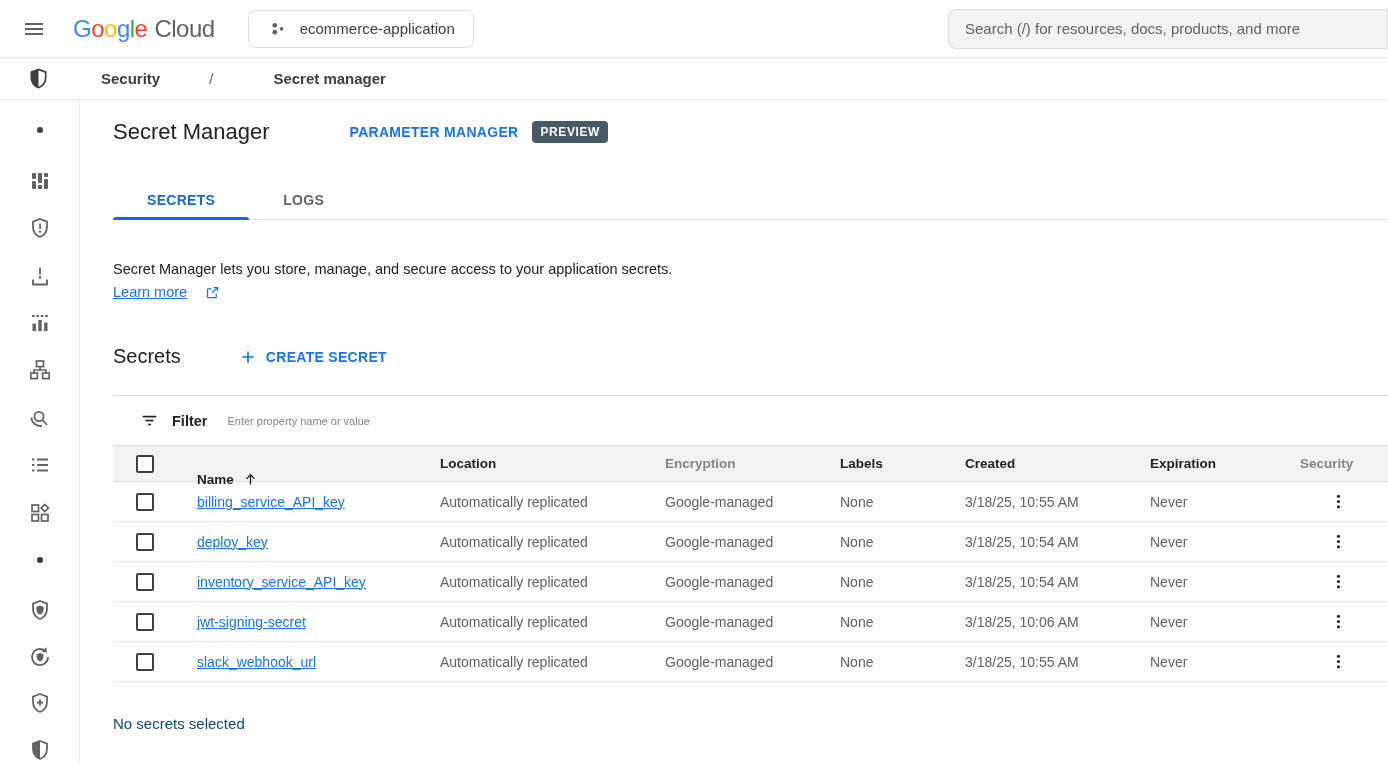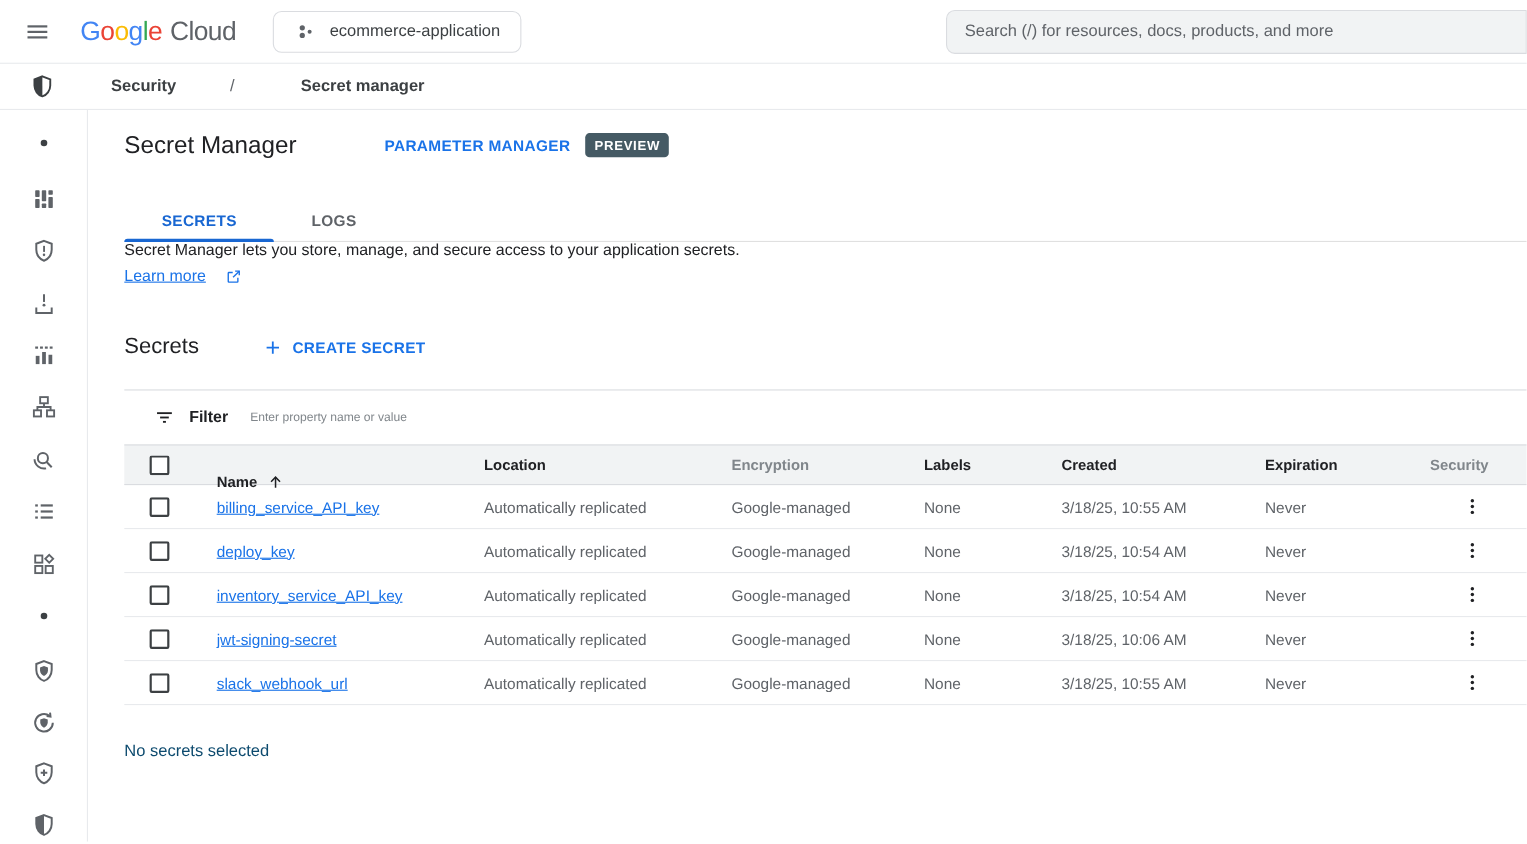--- a/index.html
+++ b/index.html
@@ -14,21 +14,21 @@
   .hamburger { margin-left: 20px; width: 28px; height: 28px; border: none; background: none; cursor: pointer; display:flex; align-items:center; justify-content:center; }
   .logo { margin-left: 25px; font-size: 24px; letter-spacing: -0.5px; display: flex; align-items: baseline; white-space: nowrap; }
   .logo .cloud { color: #5f6368; margin-left: 7px; }
   .l-blue { color: #4285F4; } .l-red { color: #EA4335; } .l-yellow { color: #FBBC05; } .l-green { color: #34A853; }
   .project-pill {
     margin-left: 33px; height: 38px; display: flex; align-items: center; gap: 11px;
     border: 1px solid #dadce0; border-radius: 8px; padding: 0 18px; background: #fff;
     font-size: 15px; color: #3c4043; cursor: pointer;
   }
   .searchbox {
-    margin-left: auto; width: 528px; height: 40px; flex: none;
+    margin-left: auto; width: 440px; height: 40px; flex: none;
     background: #f1f3f4; border: 1px solid #dadce0; border-radius: 8px 0 0 8px;
     padding: 0 16px; font-size: 15px; color: #202124; outline: none;
     font-family: "Liberation Sans", sans-serif;
   }
   .searchbox::placeholder { color: #5f6368; opacity: 1; }
 
   
   .breadcrumb-bar { height: 42px; display: flex; align-items: center; border-bottom: 1px solid #e8eaed; padding-left: 27px; gap: 40px; }
   .breadcrumb-bar .crumb-txt { font-size: 15px; font-weight: bold; color: #3c4043; margin-left: 11px; }
   .breadcrumb-bar .crumb-sep { font-size: 15px; color: #5f6368; margin: 0 9px; }
@@ -46,21 +46,21 @@
   .param-link { margin-left: 80px; font-size: 14px; font-weight: bold; letter-spacing: 0.3px; color: #1a73e8; text-decoration: none; cursor: pointer; }
   .preview-badge { margin-left: 14px; background: #455a64; color: #fff; font-size: 12px; font-weight: bold; letter-spacing: 0.6px; padding: 4px 8px; border-radius: 4px; }
 
   
   .tabs { margin-top: 36px; display: flex; border-bottom: 1px solid #e0e0e0; }
   .tab { padding: 0 34px; height: 38px; line-height: 38px; font-size: 14px; font-weight: bold; letter-spacing: 0.3px; color: #5f6368; cursor: pointer; position: relative; }
   .tab.active { color: #1967d2; }
   .tab.active::after { content: ""; position: absolute; left: 0; right: 0; bottom: -1px; height: 3px; background: #1967d2; border-radius: 3px 3px 0 0; }
 
   
-  .description { font-size: 14.5px; color: #202124; }
+  .description { margin-top: 41px; font-size: 14.5px; color: #202124; }
   .learn-more-row { margin-top: 7px; display: flex; align-items: center; gap: 18px; }
   .learn-more { font-size: 14.5px; color: #1a73e8; text-decoration: underline; cursor: pointer; }
 
   
   .secrets-row { margin-top: 45px; display: flex; align-items: center; }
   .secrets-heading { font-size: 20px; font-weight: 400; color: #202124; }
   .create-btn { margin-left: 58px; display: flex; align-items: center; gap: 9px; border: none; background: none; color: #1a73e8; font-size: 14px; font-weight: bold; letter-spacing: 0.3px; cursor: pointer; font-family: inherit; }
 
   
   .table-wrap { margin-top: 27px; }

